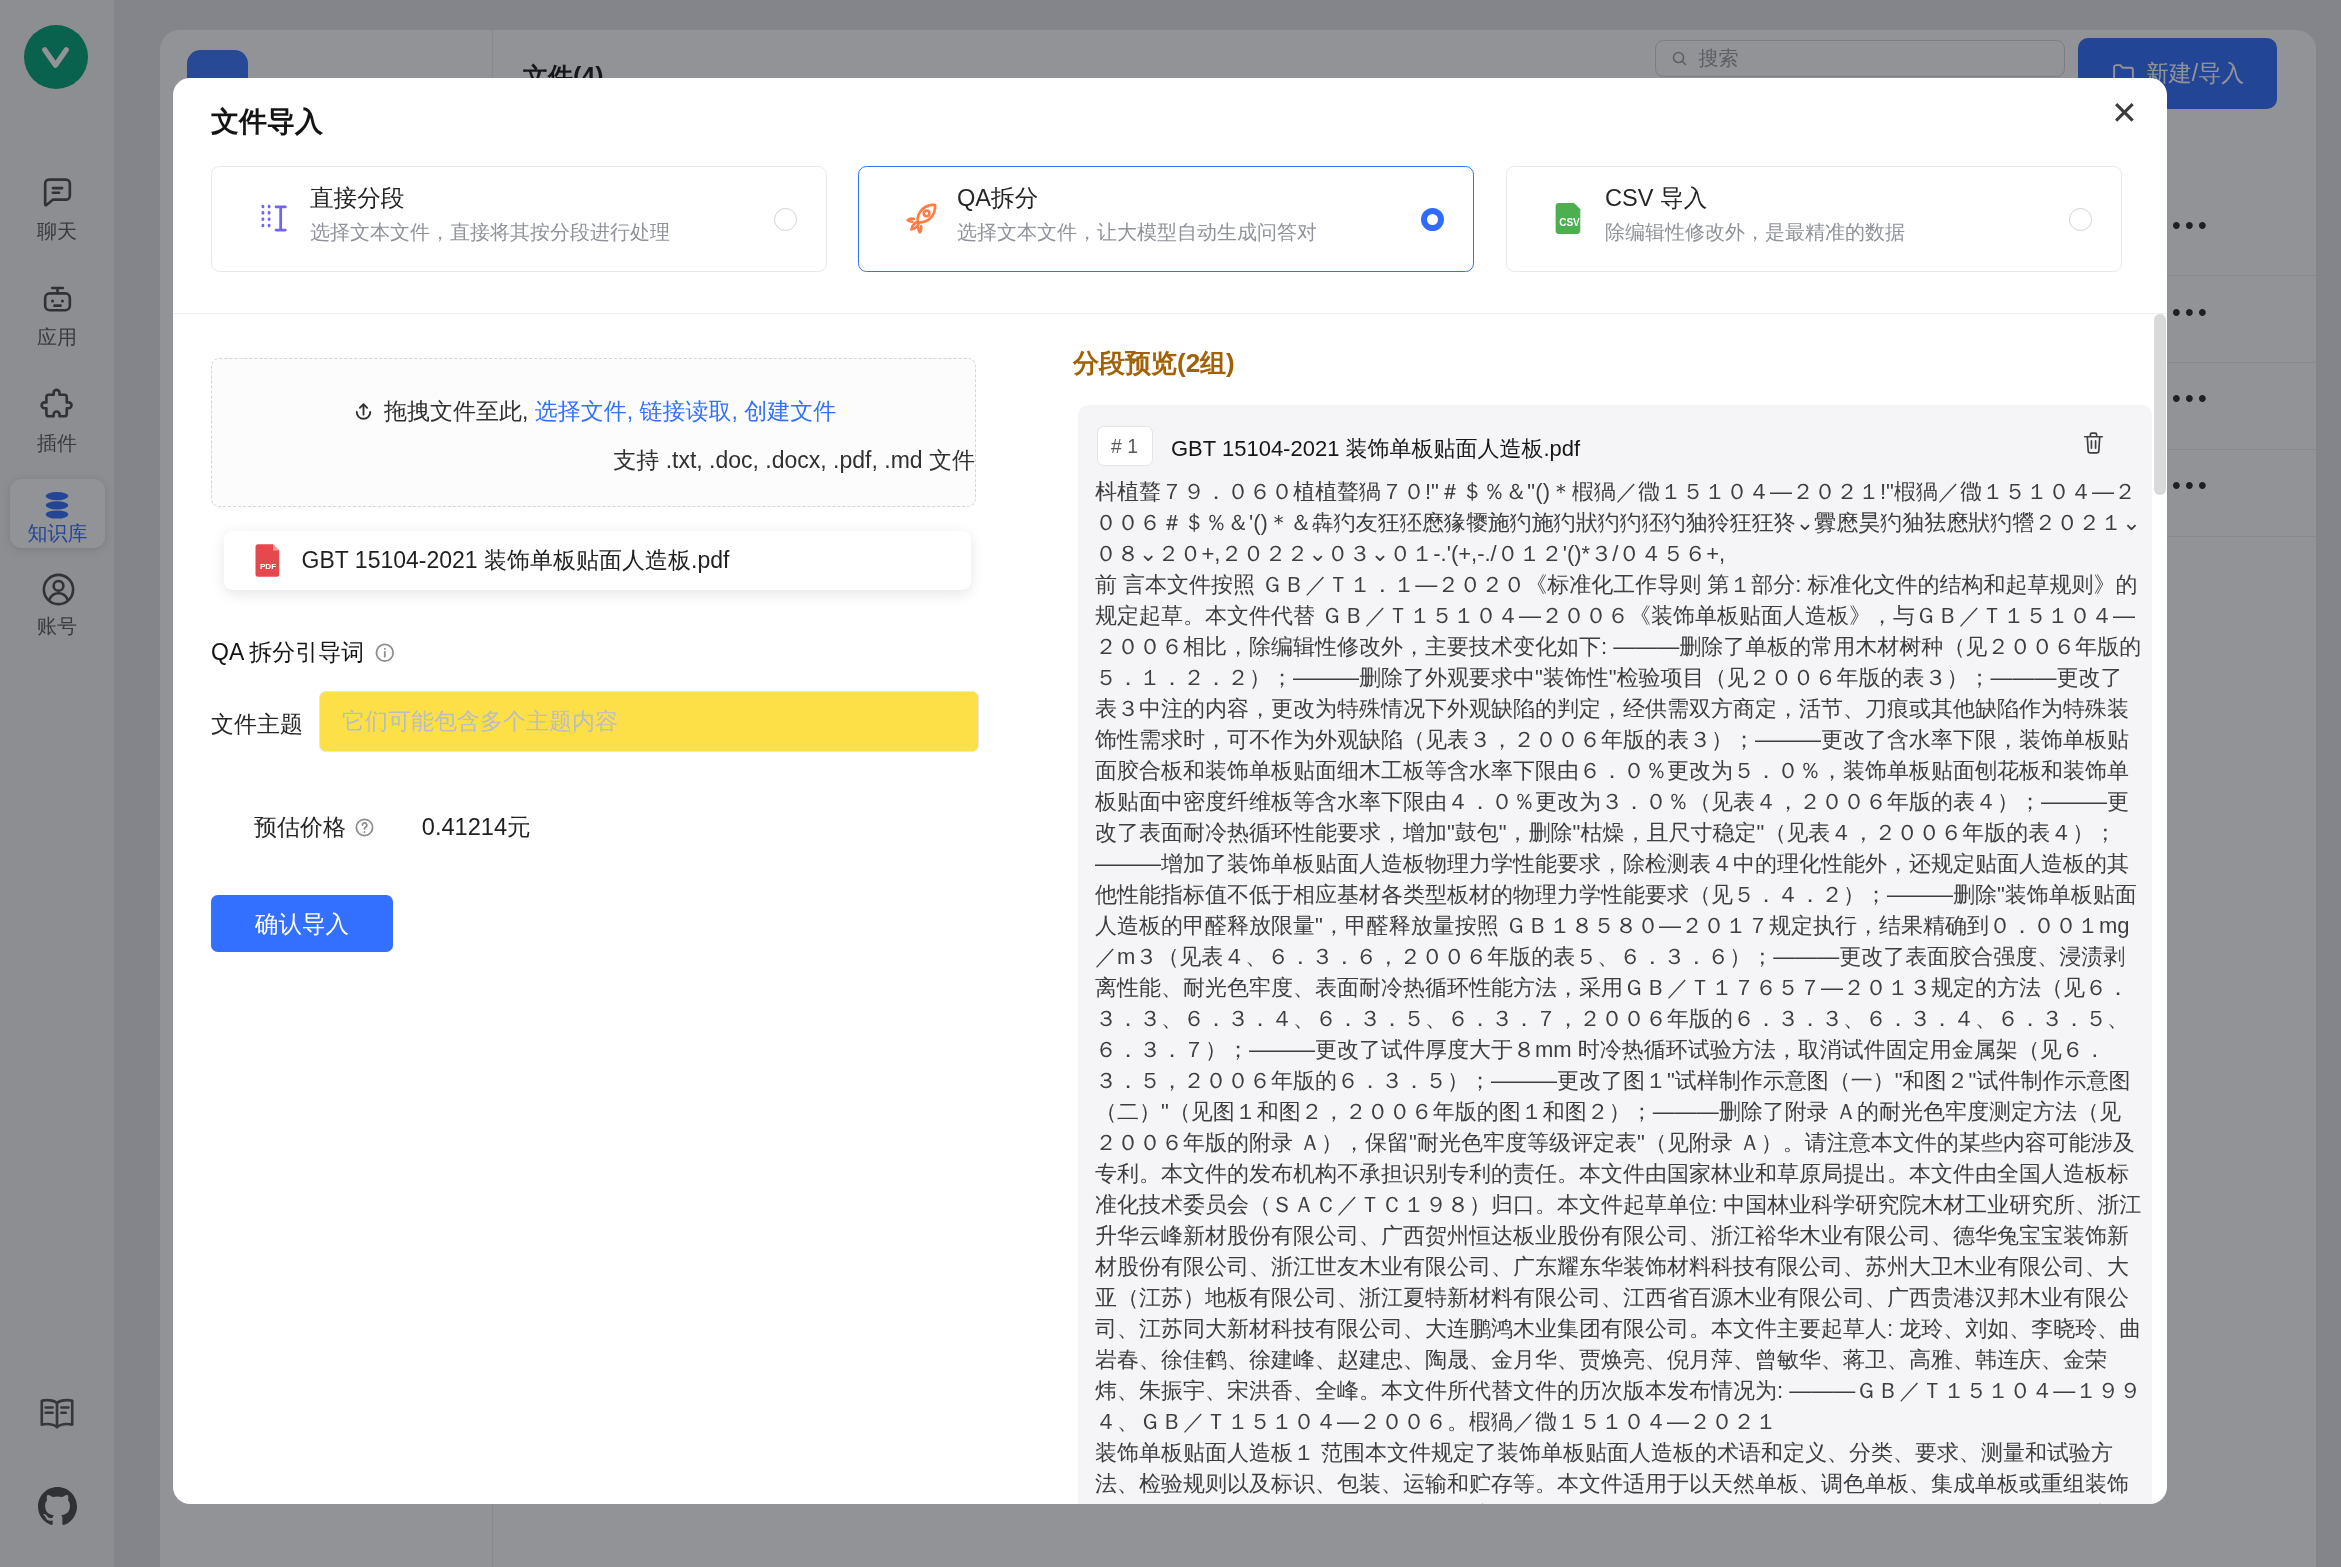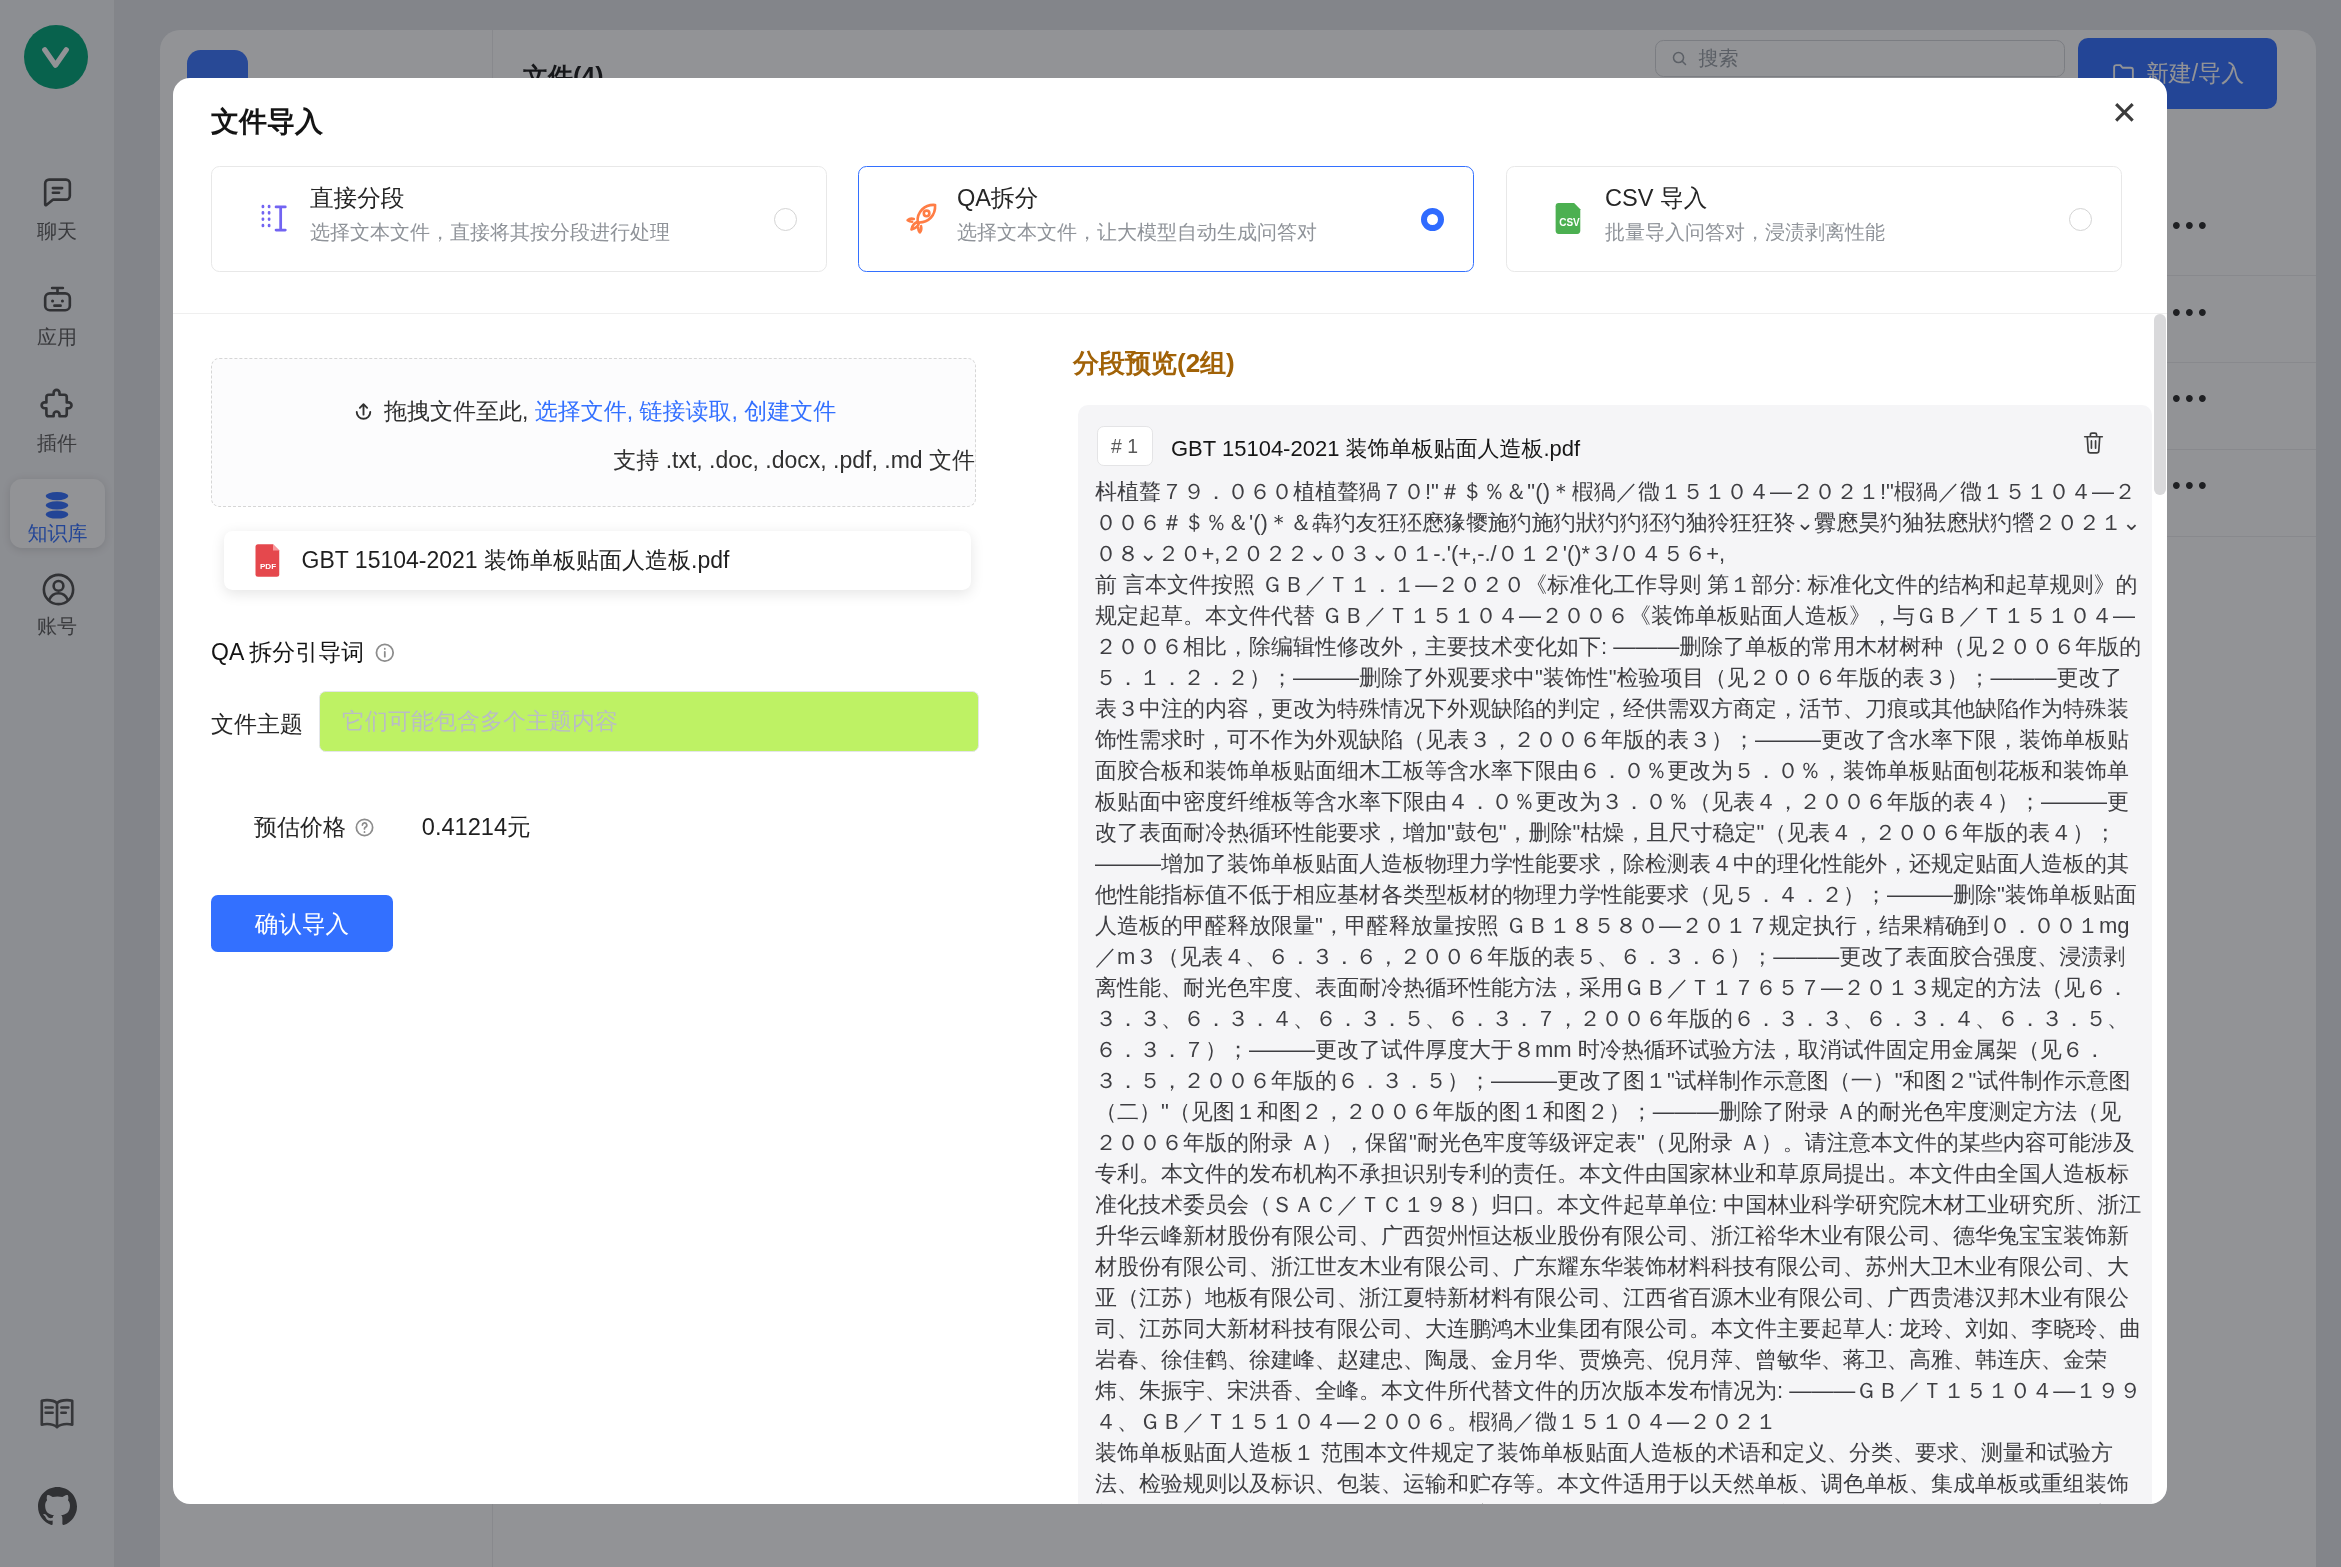--- a/index.html
+++ b/index.html
@@ -43,21 +43,21 @@
   .dropzone{position:absolute;left:38px;top:280px;width:765px;height:149px;border:1.7px dashed #d6d6d6;border-radius:8.4px;background:#fcfcfd;box-sizing:border-box;cursor:pointer;}
   .dz-line1{position:absolute;top:37px;width:100%;text-align:center;font-size:23px;color:#303030;}
   .dz-line1 svg{width:25px;height:25px;vertical-align:-5px;margin-right:8.4px;color:#303030;}
   .dz-link{color:#3370ff;cursor:pointer;}
   .dz-line2{position:absolute;top:86px;width:100%;text-align:right;font-size:23px;color:#303030;}
   .chip{position:absolute;left:51px;top:453px;width:747px;height:59px;border-radius:8.4px;background:#fff;box-shadow:0 3.4px 13.5px rgba(0,0,0,.10);display:flex;align-items:center;gap:18.6px;padding-left:29px;box-sizing:border-box;}
   .chip-name{font-size:23px;color:#1f1f1f;}
   .qa-label-row{position:absolute;left:38px;top:559px;display:flex;align-items:center;gap:8.4px;font-size:23px;color:#141414;}
   .qa-label-row svg{width:23.6px;height:23.6px;color:#8c8c8c;}
   .topic-label{position:absolute;left:38px;top:631px;font-size:23px;color:#262626;}
-  .topic-input{position:absolute;left:146px;top:613px;width:660px;height:61px;border:1.7px solid #e4e6ea;border-radius:6.8px;background:#bef264;padding:0 22px;box-sizing:border-box;font-size:23px;color:#333;outline:none;font-family:inherit;}
+  .topic-input{position:absolute;left:146px;top:613px;width:660px;height:61px;border:1.7px solid #e4e6ea;border-radius:6.8px;background:#fde047;padding:0 22px;box-sizing:border-box;font-size:23px;color:#333;outline:none;font-family:inherit;}
   .topic-input::placeholder{color:#b9bdc4;}
   .price-row{position:absolute;left:38px;top:733px;display:flex;align-items:center;font-size:23px;color:#262626;margin-left:43px;}
   .price-row svg{width:23px;height:23px;color:#8c8c8c;margin-left:6.8px;}
   .price-val{margin-left:46px;font-size:23.6px;color:#1f1f1f;}
   .confirm-btn{position:absolute;left:38px;top:817px;width:182px;height:57px;border-radius:6.8px;background:#3370ff;color:#fff;font-size:23.6px;display:flex;align-items:center;justify-content:center;cursor:pointer;}
   .pv-heading{position:absolute;left:900px;top:268px;font-size:26px;font-weight:700;color:#a16207;}
   .pv-card{position:absolute;left:905px;top:327px;width:1074px;height:1182px;background:#f5f5f7;border-radius:10px;}
   .pv-badge{position:absolute;left:18.6px;top:21px;padding:7.6px 13.5px;background:#fff;border:0.8px solid #e4e4e6;border-radius:6.8px;font-size:19.4px;color:#595959;}
   .pv-file{position:absolute;left:93px;top:29px;font-size:22px;color:#161616;font-weight:500;}
   .pv-trash{position:absolute;right:46px;top:25px;width:25px;height:27px;color:#3f3f3f;cursor:pointer;}
@@ -181,21 +181,21 @@
       <div class="mode-desc">选择文本文件，让大模型自动生成问答对</div>
       <div class="radio on"></div>
     </div>
 
     <div class="mode-card" style="left:1333px">
       <svg class="mode-icon" viewBox="0 0 24 24">
           <path fill="#4cb051" d="M5 2h10l4 4v14a2 2 0 0 1-2 2H5a2 2 0 0 1-2-2V4a2 2 0 0 1 2-2z"></path>
           <text x="12" y="17" font-size="6.5" fill="#fff" text-anchor="middle" font-weight="bold">CSV</text>
         </svg>
       <div class="mode-title">CSV 导入</div>
-      <div class="mode-desc">批量导入问答对，浸渍剥离性能</div>
+      <div class="mode-desc">除编辑性修改外，是最精准的数据</div>
       <div class="radio"></div>
     </div>
 
     <div class="m-div"></div>
 
     <div class="dropzone">
       <div class="dz-line1">
         <svg viewBox="0 0 24 24" fill="none" stroke="currentColor" stroke-width="1.8" stroke-linecap="round" stroke-linejoin="round">
             <path d="M12 15V5M8.5 8.5L12 5l3.5 3.5"></path>
             <path d="M5.5 12.5a6.5 6.5 0 0 0 13 0"></path>

